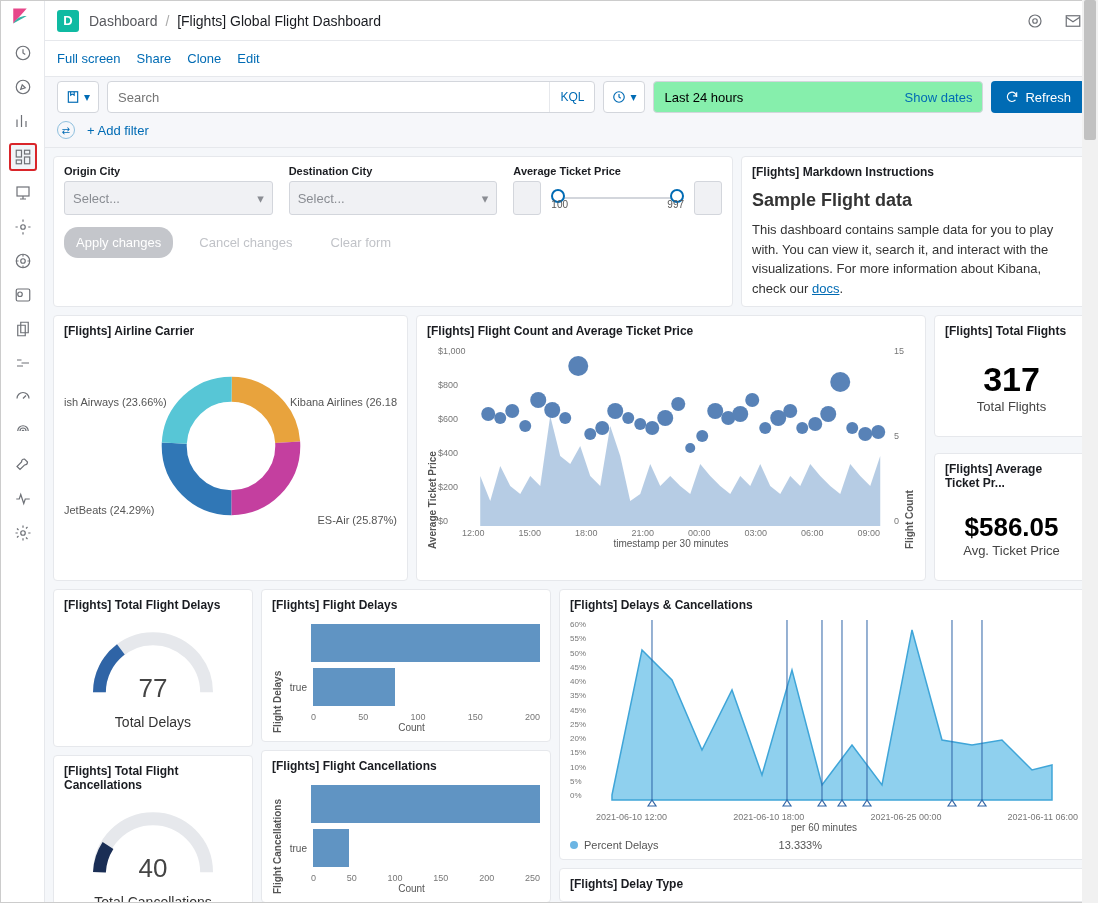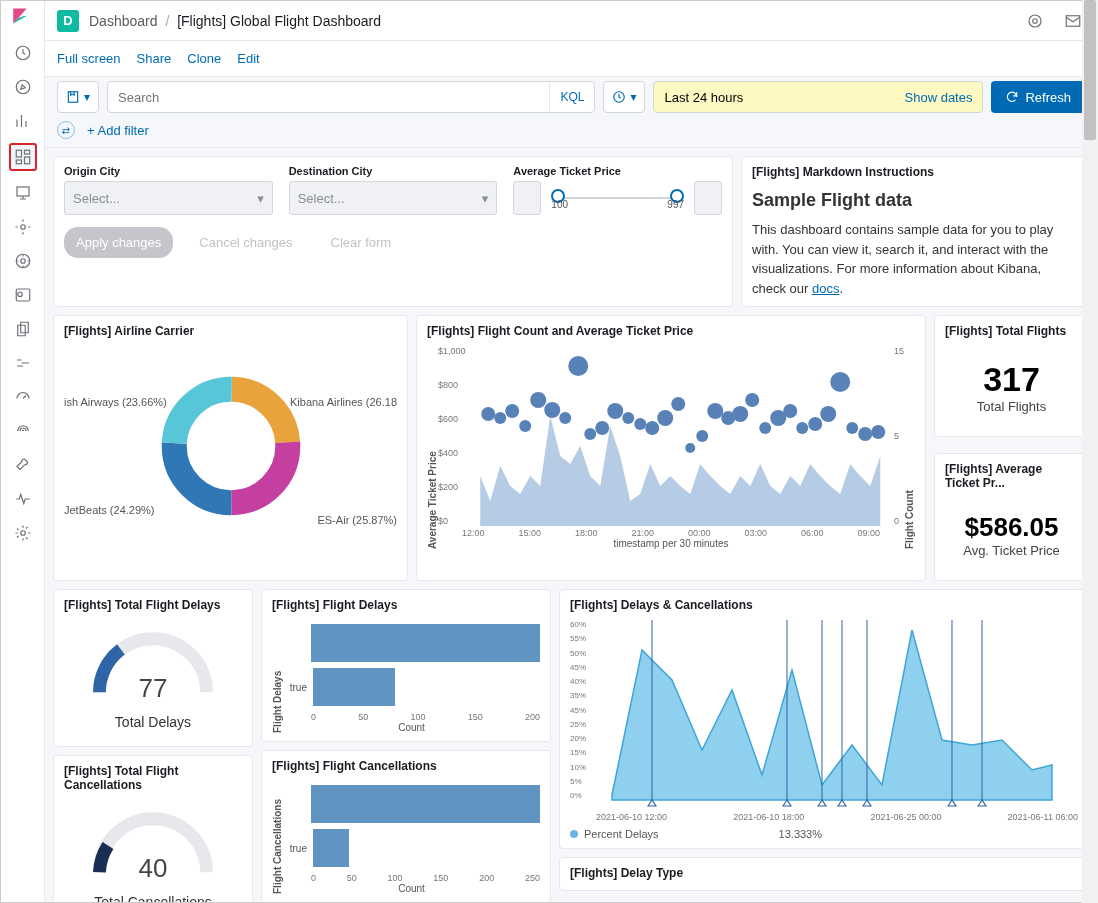--- a/index.html
+++ b/index.html
@@ -17,21 +17,21 @@
 .crumb .sep { color: #aaa; margin: 0 4px; }
 .crumb .cur { color: #1a1c21; }
 .hdr-right { margin-left: auto; display: flex; gap: 14px; color: #6e7177; }
 .toolbar { height: 36px; display: flex; align-items: center; gap: 16px; padding: 0 12px; border-bottom: 1px solid #e6e8ec; }
 .toolbar a { color: #006bb4; font-size: 13px; text-decoration: none; cursor: pointer; }
 .searchrow { height: 40px; display: flex; align-items: center; gap: 8px; padding: 4px 12px; background:#f6f7fa;}
 .btnicon { border: 1px solid #d3d6dc; background: #fff; border-radius: 4px; height: 32px; padding: 0 8px; display: flex; align-items: center; gap: 4px; color:#006bb4; cursor:pointer; font-size:12px;}
 .searchbox { flex: 1; border: 1px solid #d3d6dc; border-radius: 4px; background: #fff; height: 32px; display: flex; align-items: center; }
 .searchbox input { flex: 1; border: none; padding: 0 10px; font-size: 13px; outline: none; }
 .kql { color: #006bb4; font-size: 12px; padding: 0 10px; border-left: 1px solid #e6e8ec; height: 100%; display: flex; align-items: center; }
-.timebox { border: 1px solid #d3d6dc; border-radius: 4px; background: #fef9c3; height: 32px; display: flex; align-items: center; padding: 0 10px; font-size: 13px; gap: 8px; width:330px;}
+.timebox { border: 1px solid #d3d6dc; border-radius: 4px; background: #86efac; height: 32px; display: flex; align-items: center; padding: 0 10px; font-size: 13px; gap: 8px; width:330px;}
 .timebox .show { color: #006bb4; margin-left: auto; }
 .refresh { background: #006bb4; color: #fff; border: none; border-radius: 4px; height: 32px; padding: 0 14px; font-size: 13px; display: flex; align-items: center; gap: 6px; cursor: pointer; }
 .filterrow { padding: 4px 12px 8px; display: flex; align-items: center; gap: 12px; background:#f6f7fa; border-bottom:1px solid #e6e8ec;}
 .filterrow .add { color: #006bb4; font-size: 13px; cursor: pointer; }
 .filt-ic { width:18px;height:18px; border:1px solid #8fc0de; border-radius:50%; display:flex;align-items:center;justify-content:center;color:#006bb4;font-size:10px;}
 .content { flex: 1; background: #f5f7fa; padding: 8px; overflow: auto; }
 .panel { background: #fff; border: 1px solid #e6e8ec; border-radius: 4px; padding: 8px 10px; }
 .ptitle { font-size: 12px; font-weight: 700; color: #1a1c21; margin-bottom: 8px; }
 .ctrl-fields { display: flex; gap: 16px; }
 .field { flex: 1; }
@@ -512,20 +512,21 @@
                     <path d="M366 186 l4-6 4 6z"></path>
                 </g>
               </svg>
             </div>
             <div class="axis-ticks" style="padding-left:26px;">
               <span>2021-06-10 12:00</span>
                 <span>2021-06-10 18:00</span>
                 <span>2021-06-25 00:00</span>
                 <span>2021-06-11 06:00</span>
             </div>
+            <div class="axis-lbl">per 60 minutes</div>
             <div style="display:flex;gap:120px;">
               <div class="legend-pt">
                   <span class="dot"></span>
                   <span>Percent Delays</span>
                 </div>
               <div class="legend-pt">
                   <span>13.333%</span>
                 </div>
             </div>
           </div>

